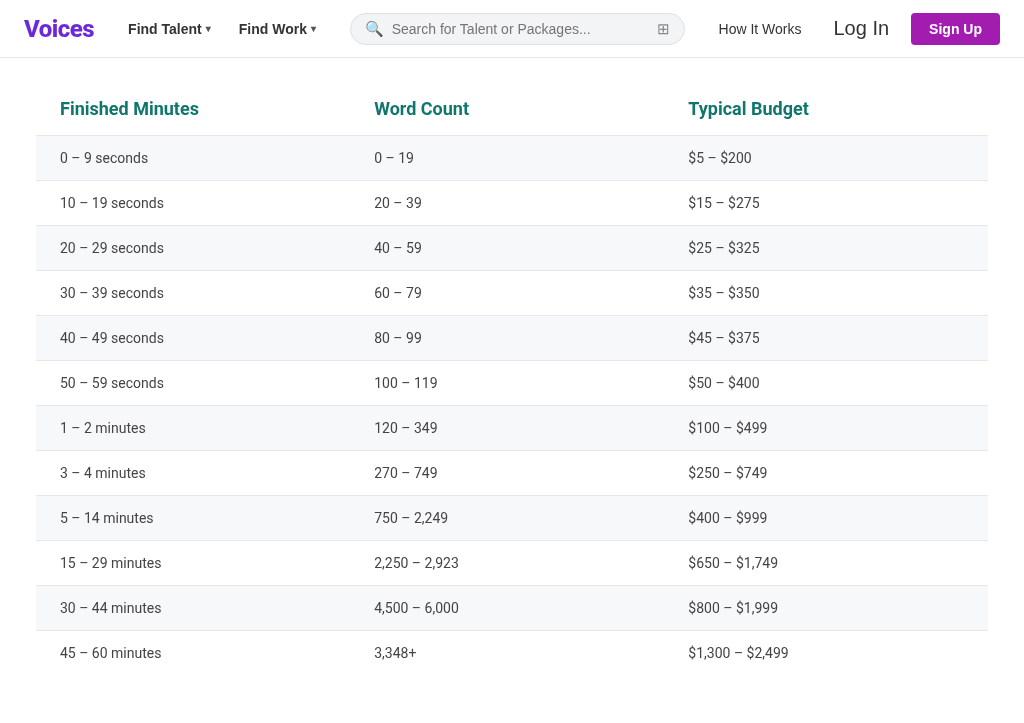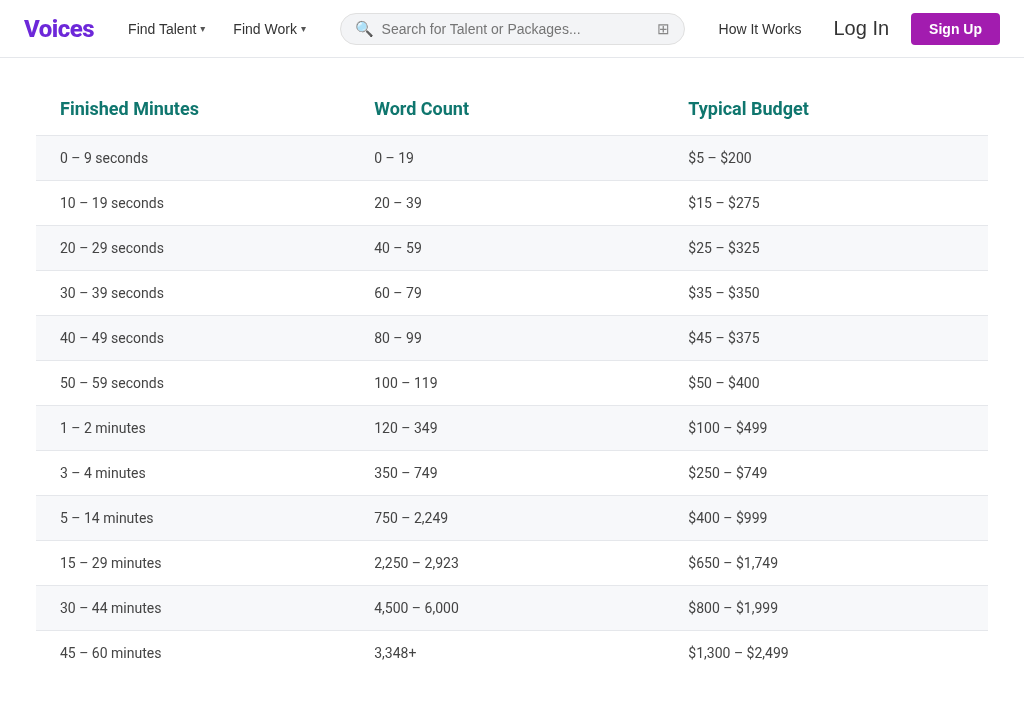--- a/index.html
+++ b/index.html
@@ -24,21 +24,21 @@
     .nav-btn {
       display: flex;
       align-items: center;
       gap: 4px;
       padding: 6px 10px;
       font-size: 14px;
       color: #333;
       background: none;
       border: none;
       cursor: pointer;
-      font-weight: 400;
+      font-weight: 700;
       white-space: nowrap;
     }
     .nav-btn .chevron {
       font-size: 10px;
       color: #555;
     }
     .search-bar {
       display: flex;
       align-items: center;
       flex: 1;
@@ -210,21 +210,21 @@
           <td class="col-words">100 – 119</td>
           <td class="col-budget">$50 – $400</td>
         </tr>
         <tr>
           <td class="col-minutes">1 – 2 minutes</td>
           <td class="col-words">120 – 349</td>
           <td class="col-budget">$100 – $499</td>
         </tr>
         <tr>
           <td class="col-minutes">3 – 4 minutes</td>
-          <td class="col-words">350 – 749</td>
+          <td class="col-words">270 – 749</td>
           <td class="col-budget">$250 – $749</td>
         </tr>
         <tr>
           <td class="col-minutes">5 – 14 minutes</td>
           <td class="col-words">750 – 2,249</td>
           <td class="col-budget">$400 – $999</td>
         </tr>
         <tr>
           <td class="col-minutes">15 – 29 minutes</td>
           <td class="col-words">2,250 – 2,923</td>

